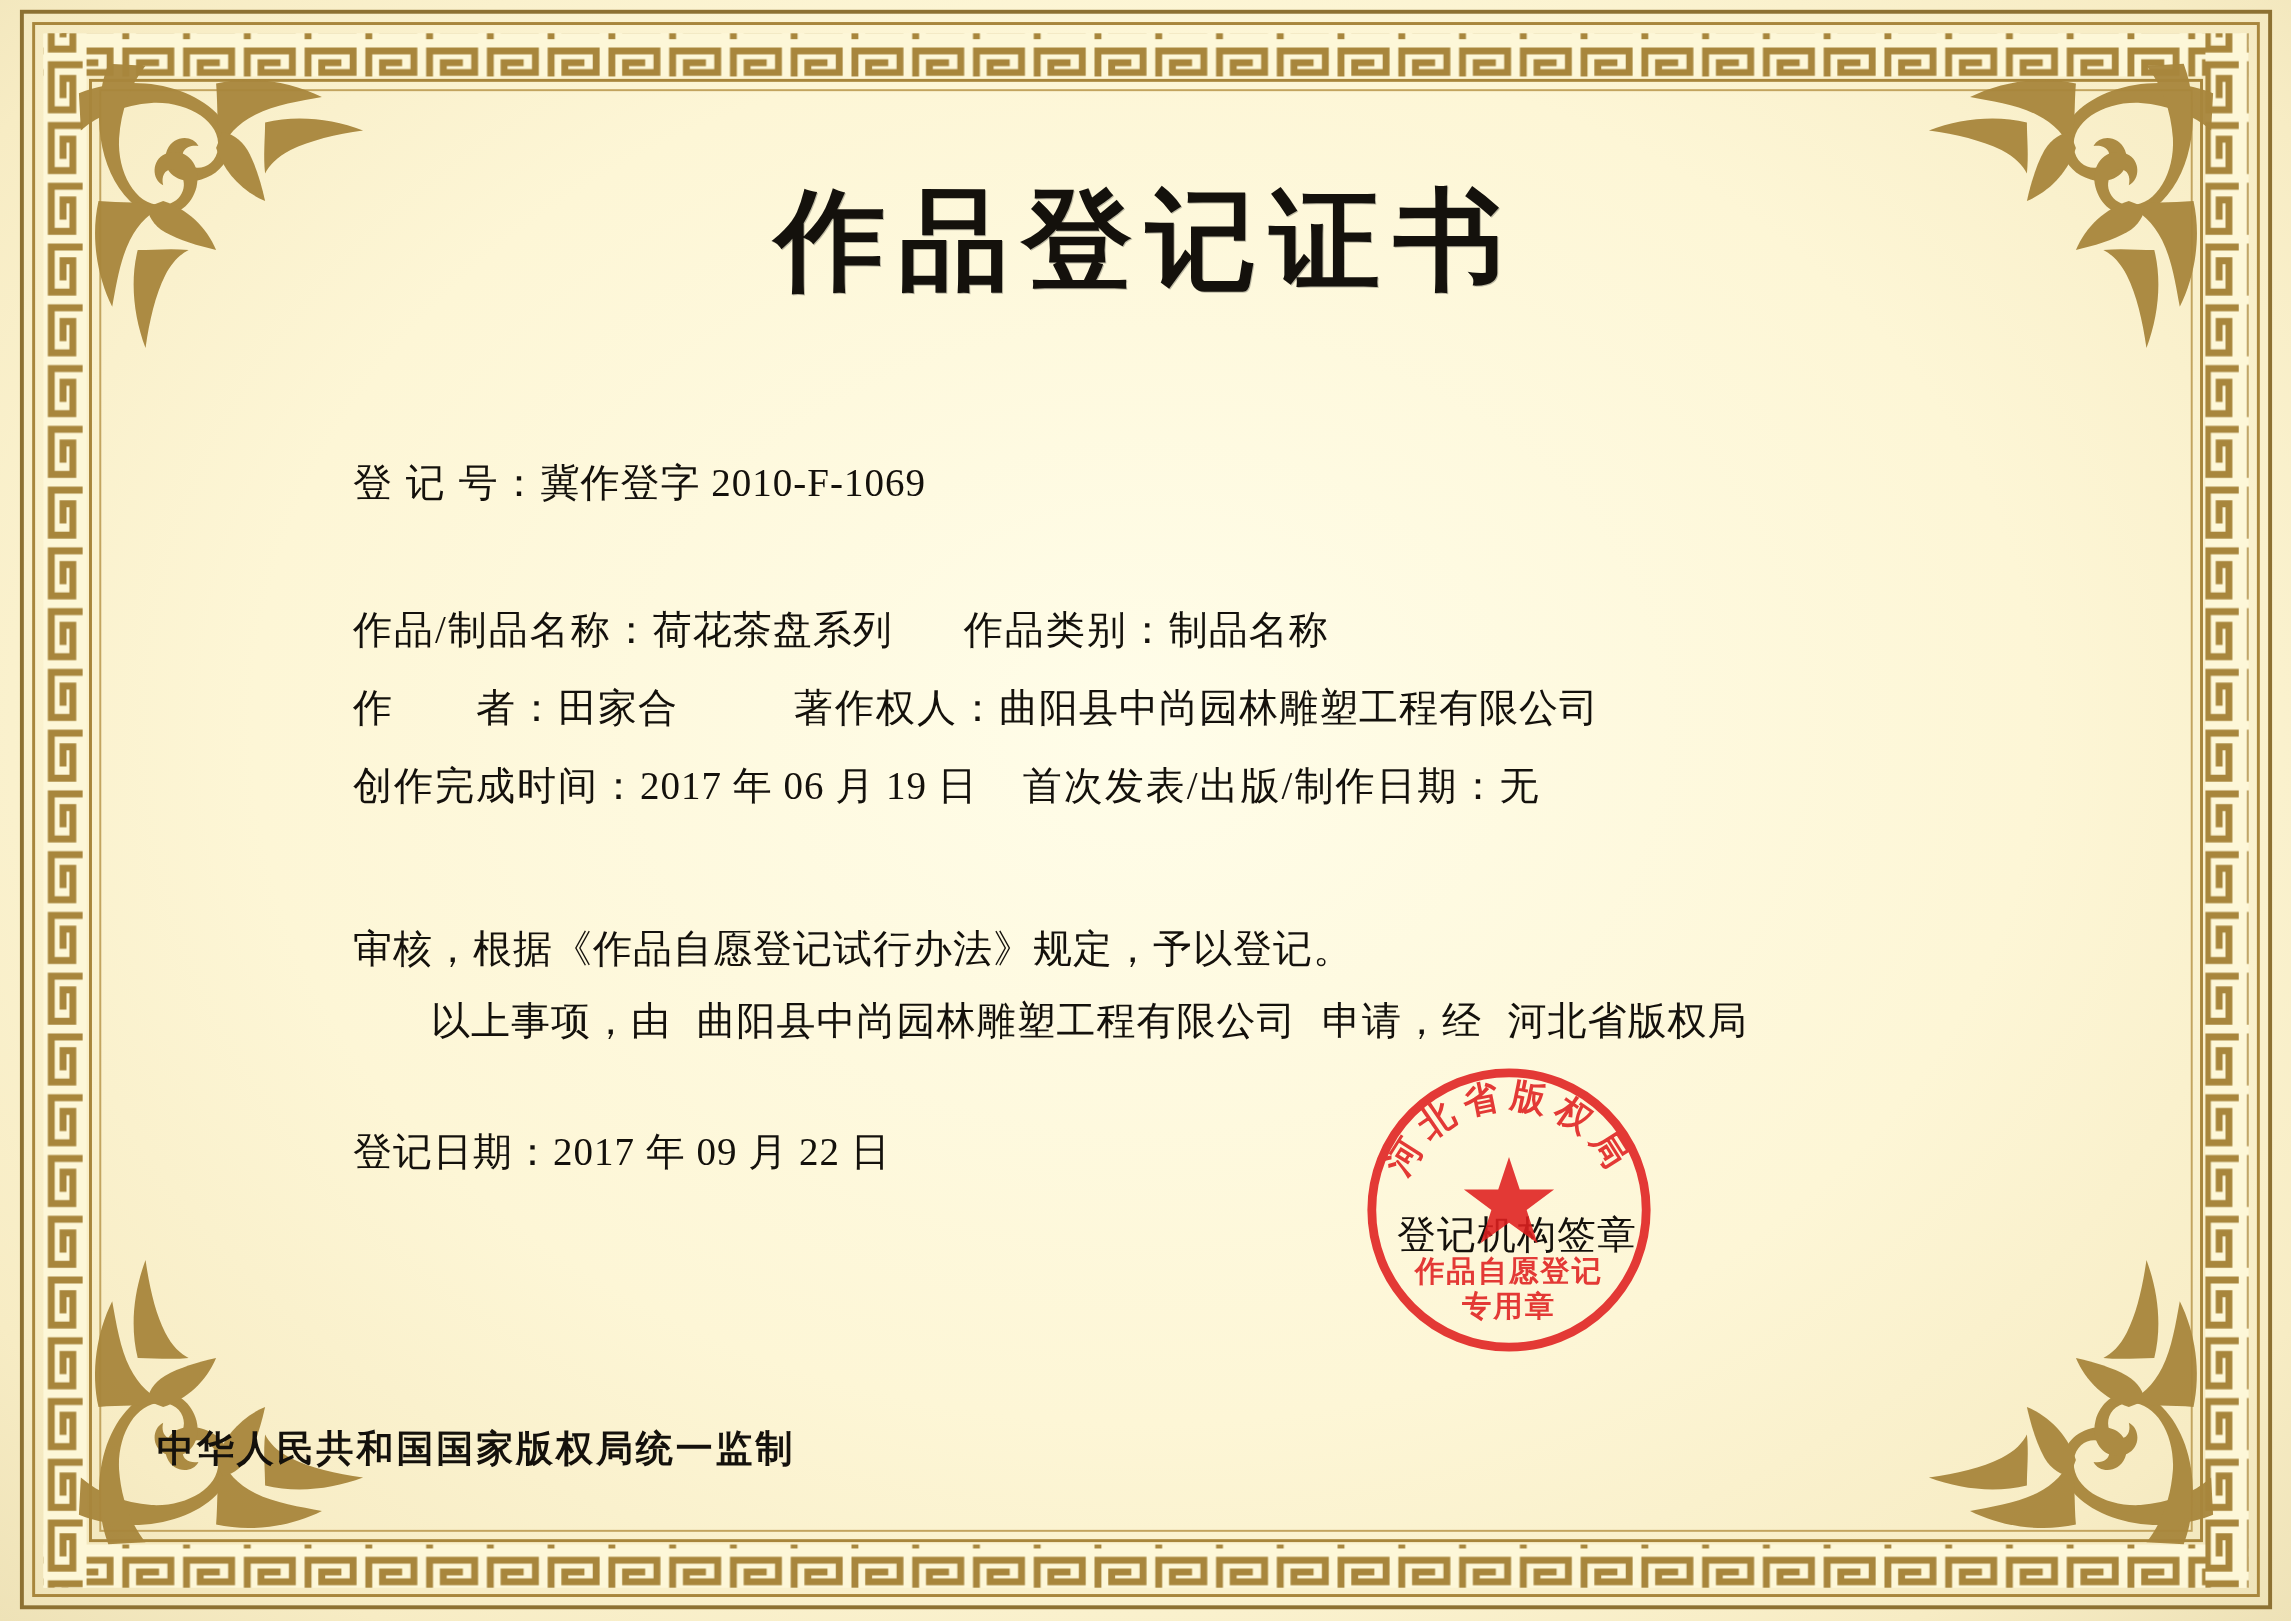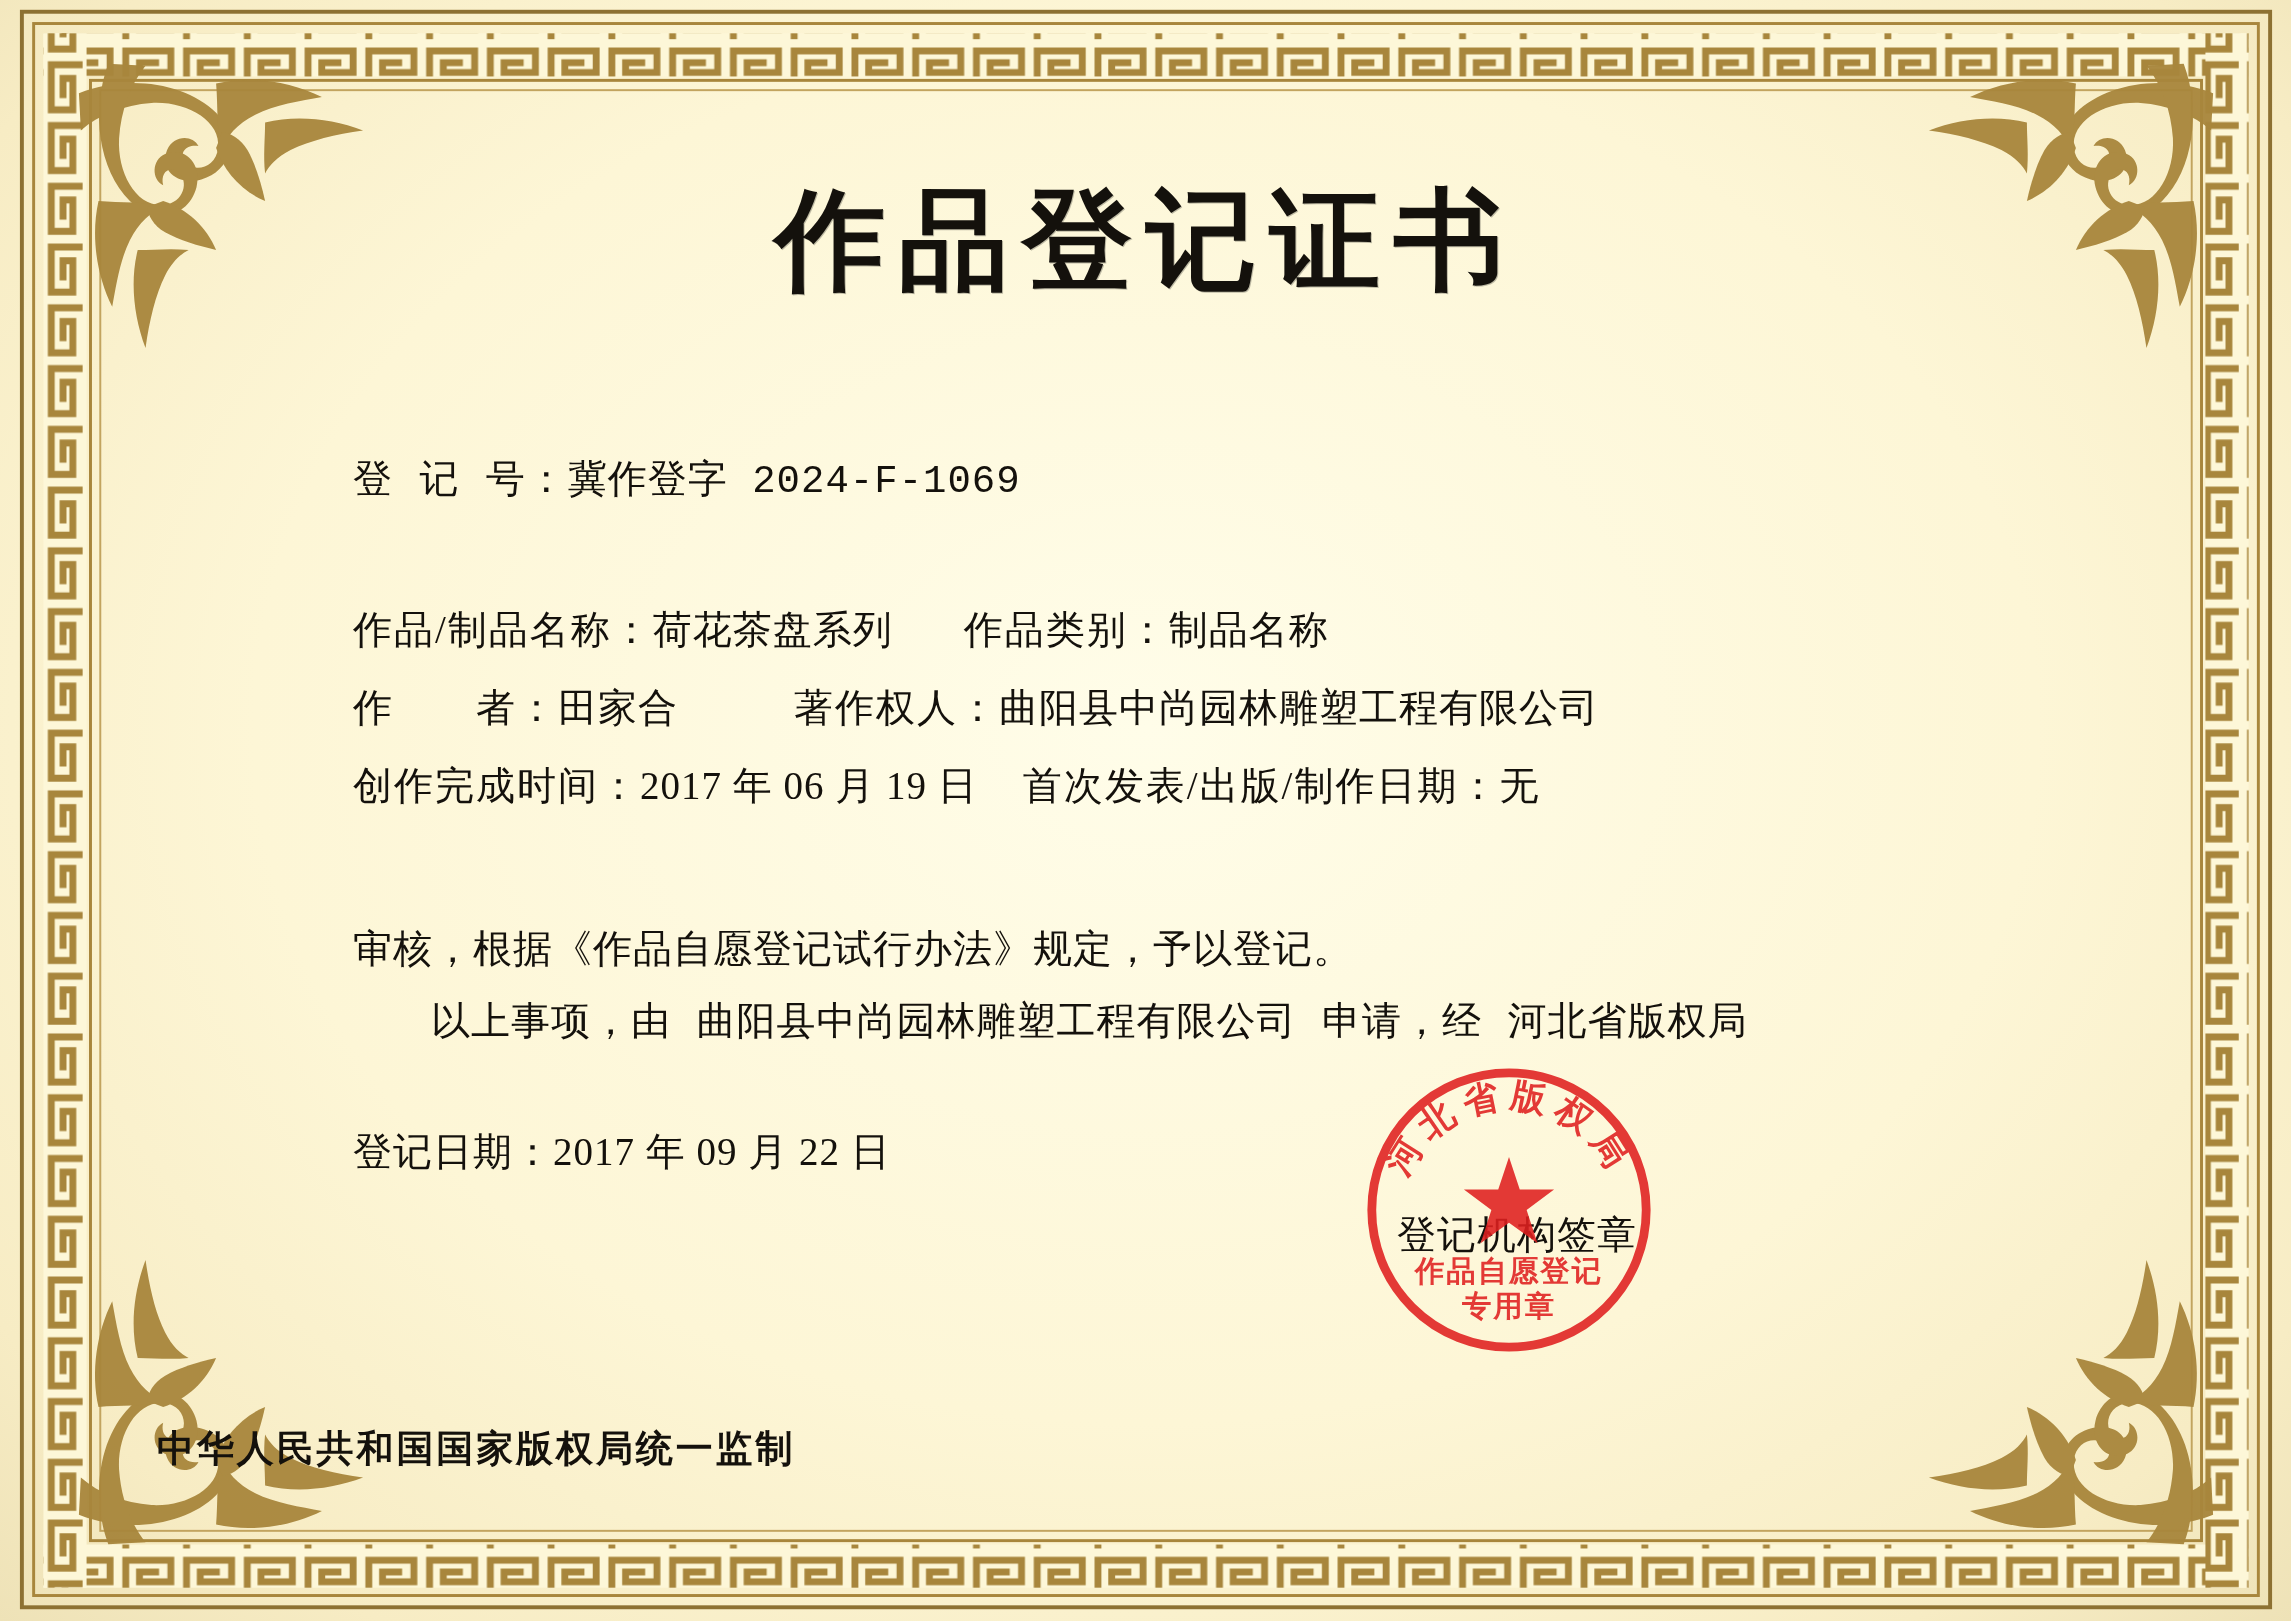--- a/index.html
+++ b/index.html
@@ -84,21 +84,21 @@
     align-items: baseline;
     margin-bottom: 53px;
     white-space: nowrap;
   }
   .field-row.tight { margin-bottom: 39px; }
   .lbl { letter-spacing: 2px; }
   .val { letter-spacing: 1px; }
   .spacer-xl { display: inline-block; width: 71px; }
   .spacer-l  { display: inline-block; width: 45px; }
 
-  .reg-no-row { margin-bottom: 108px; font-family: Liberation Mono, monospace; }
+  .reg-no-row { margin-bottom: 108px; }
 
   .body-text {
     margin-top: 108px;
     padding-left: 196px;
     padding-right: 59px;
     font-size: 39px;
     line-height: 1.85;
     color: #14110c;
     letter-spacing: 1px;
   }
@@ -228,21 +228,21 @@
   </svg>
 
   <div class="content">
 
     <div class="title">作品登记证书</div>
 
     <div class="fields">
 
       <div class="field-row reg-no-row">
         <span class="lbl">登 记 号：</span>
-        <span class="val">冀作登字 2024-F-1069</span>
+        <span class="val">冀作登字 2010-F-1069</span>
       </div>
 
       <div class="field-row tight">
         <span class="lbl">作品/制品名称：</span>
         <span class="val">荷花茶盘系列</span>
         <span class="spacer-xl"></span>
         <span class="lbl">作品类别：</span>
         <span class="val">制品名称</span>
       </div>
 

